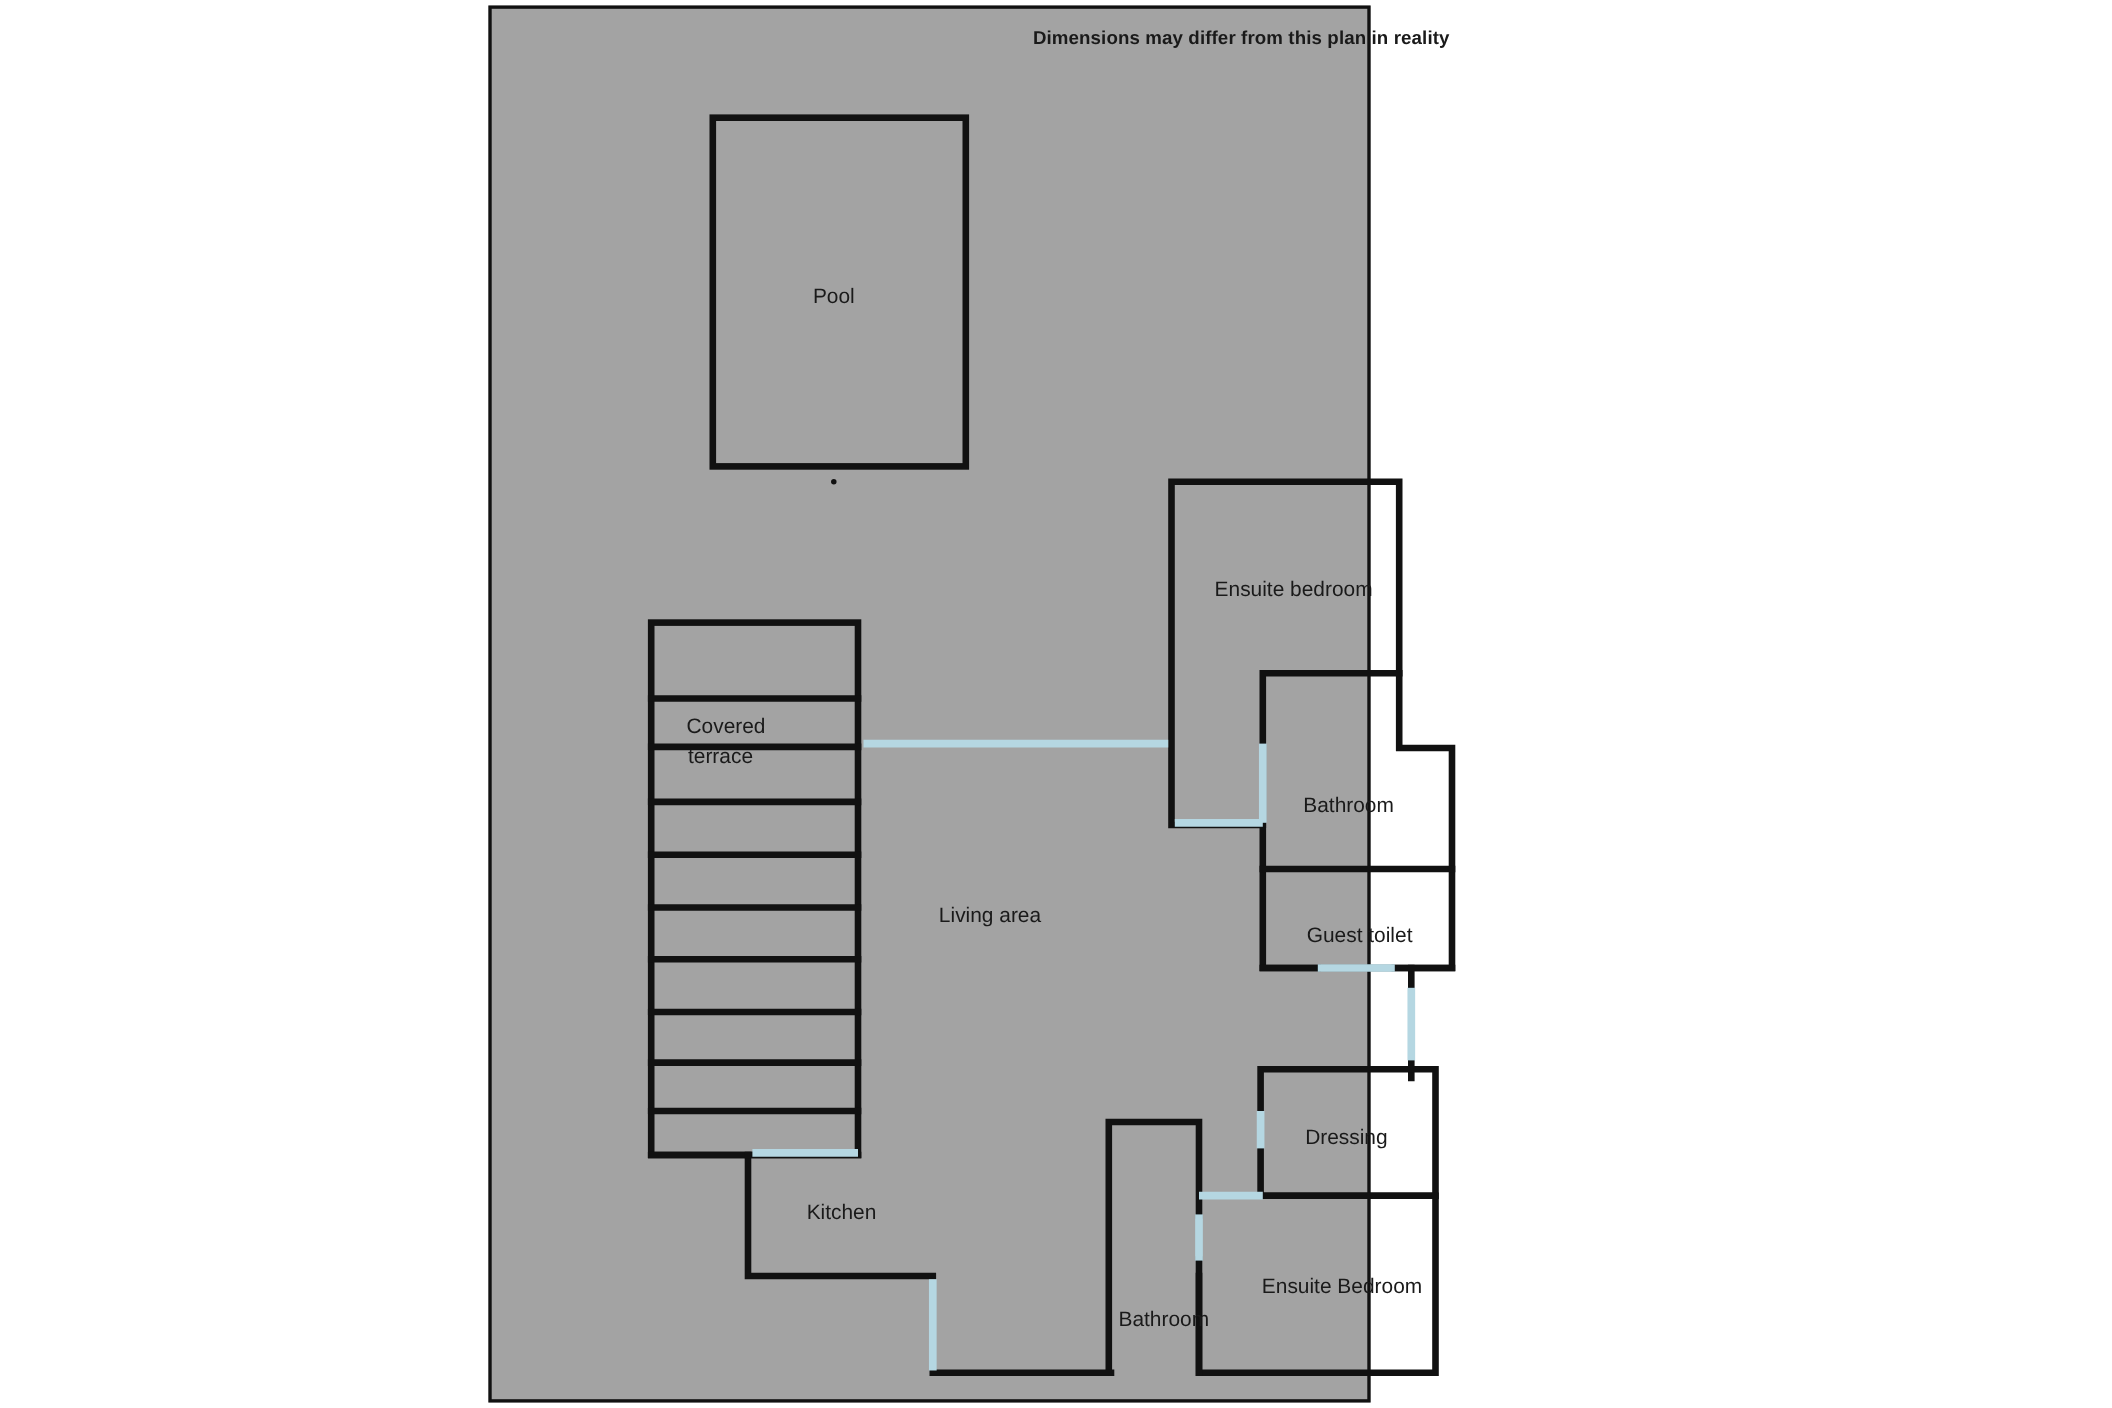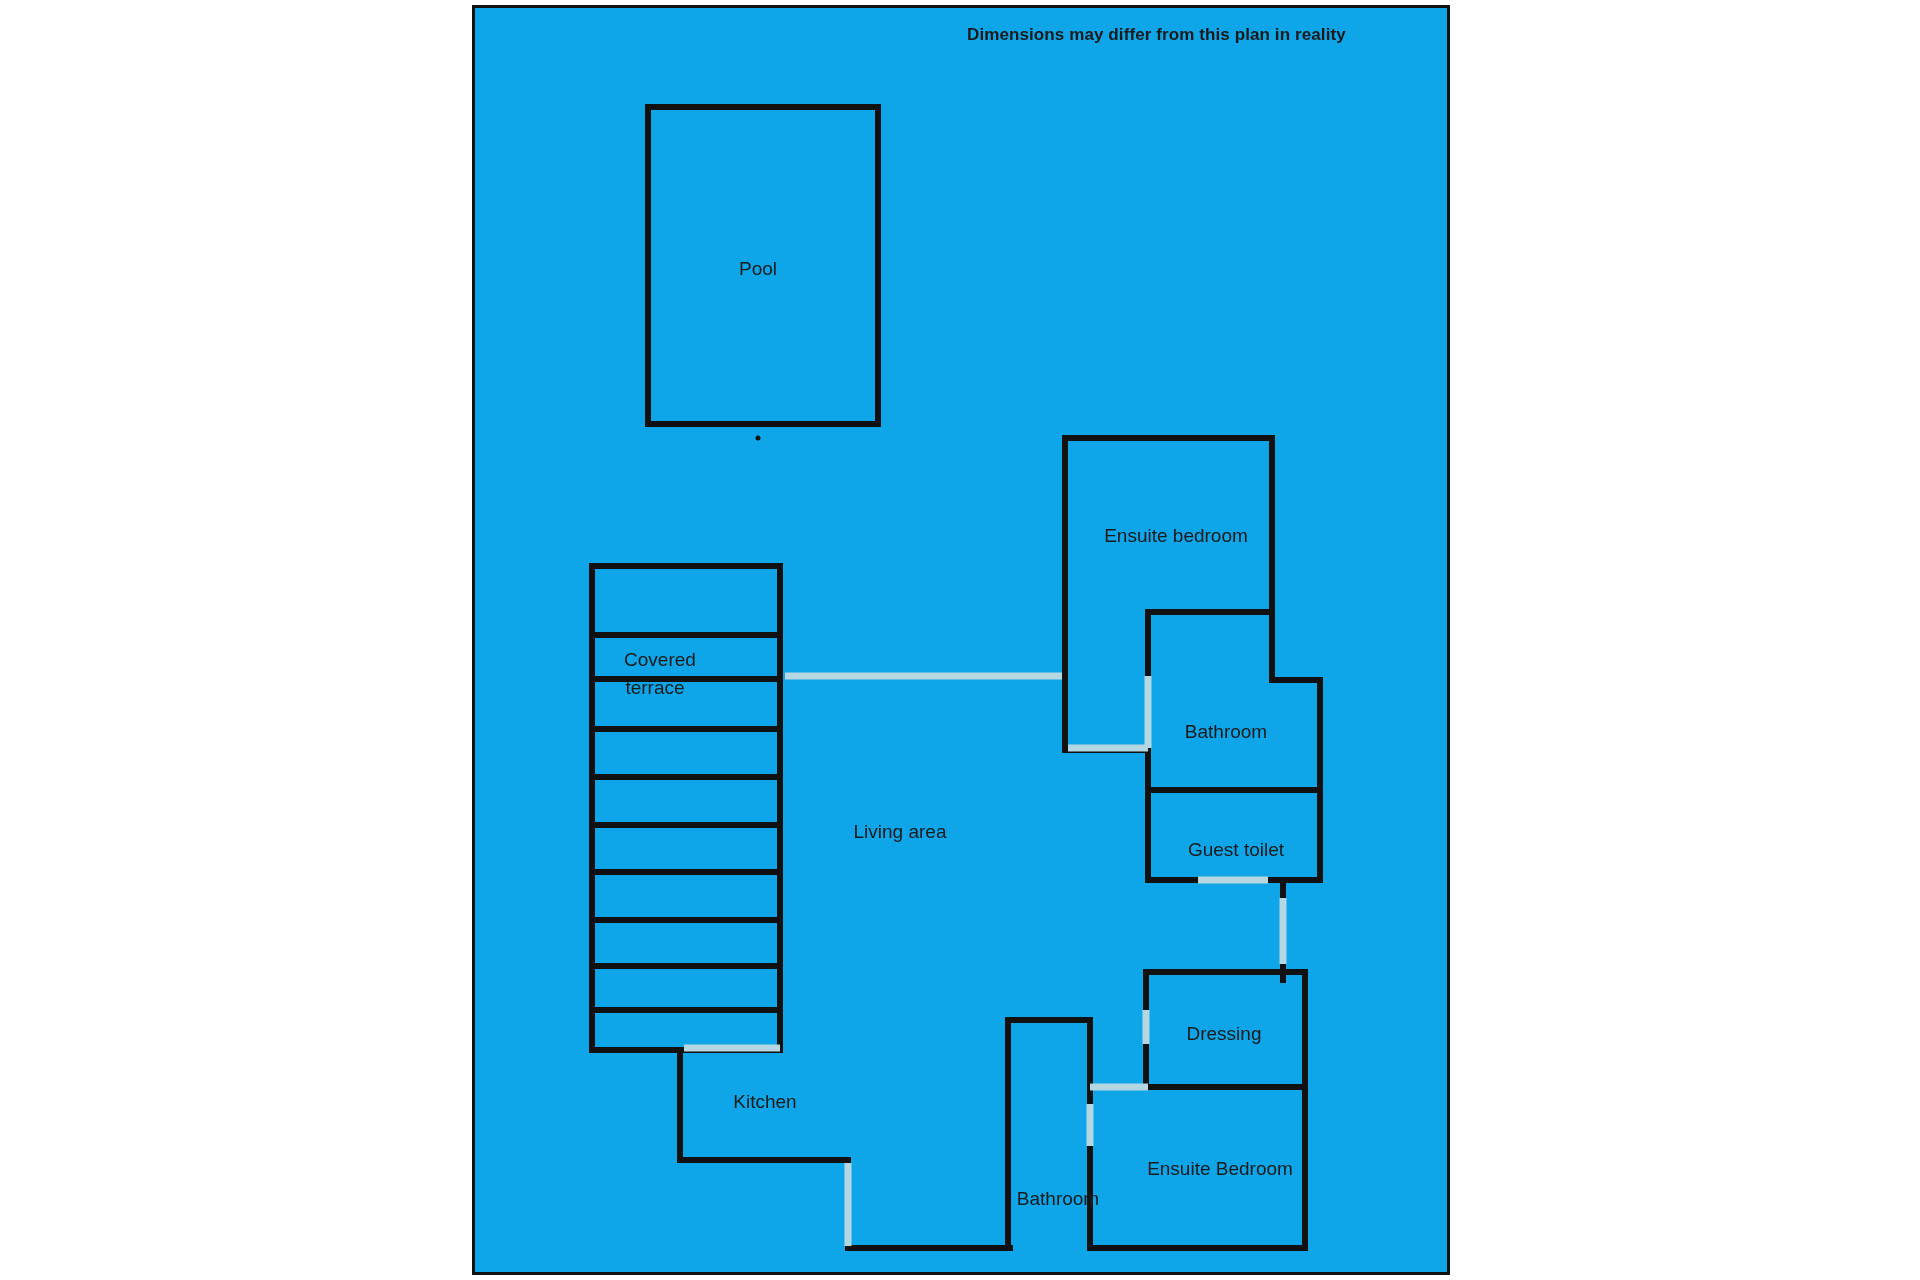--- a/index.html
+++ b/index.html
@@ -1,17 +1,17 @@
 <!DOCTYPE html>
 <html><head>
 <meta charset="utf-8">
 <style>
   html,body{margin:0;padding:0;background:#ffffff;}
   body{width:1920px;height:1280px;font-family:"Liberation Sans",sans-serif;overflow:hidden;}
-  #plan-frame{position:absolute;left:472px;top:5px;width:978px;height:1270px;border:3px solid #111;box-sizing:border-box;background:#0ea5e9;}
+  #plan-frame{position:absolute;left:444px;top:5px;width:802px;height:1270px;border:3px solid #111;box-sizing:border-box;background:#a3a3a3;}
   #plan-note{position:absolute;left:492px;top:17px;font-size:17px;font-weight:bold;color:#1a1a1a;letter-spacing:.1px;white-space:nowrap;}
   #plan-svg{position:absolute;left:0;top:0;width:1920px;height:1280px;}
   .rm-label{font-family:"Liberation Sans",sans-serif;font-size:19px;fill:#1a1a1a;}
 </style>
 </head>
 <body>
 
 <div id="plan-frame">
   <div id="plan-note">Dimensions may differ from this plan in reality</div>
 </div>

